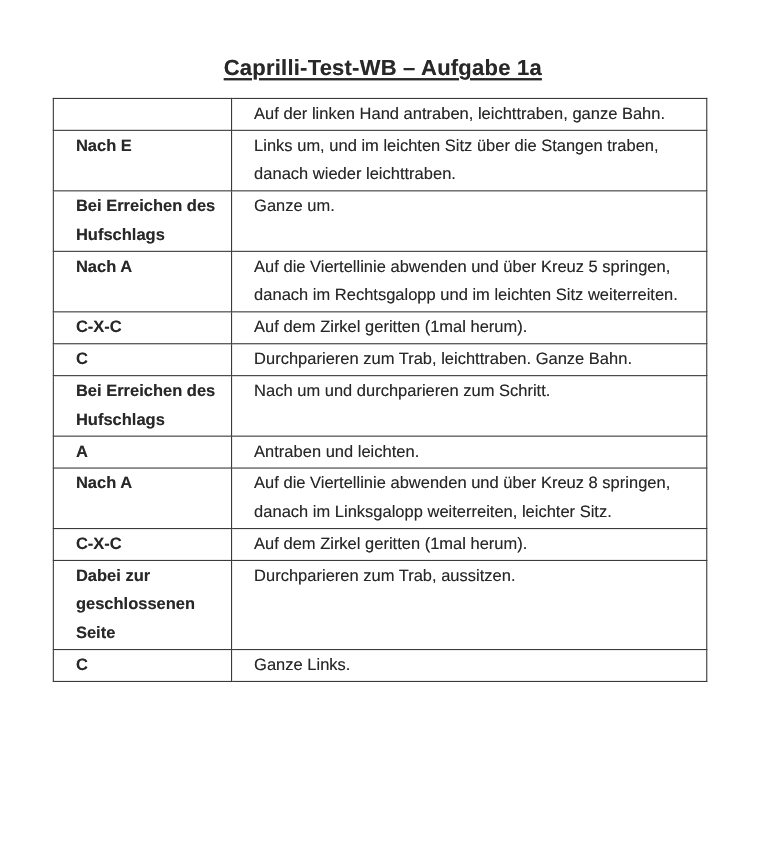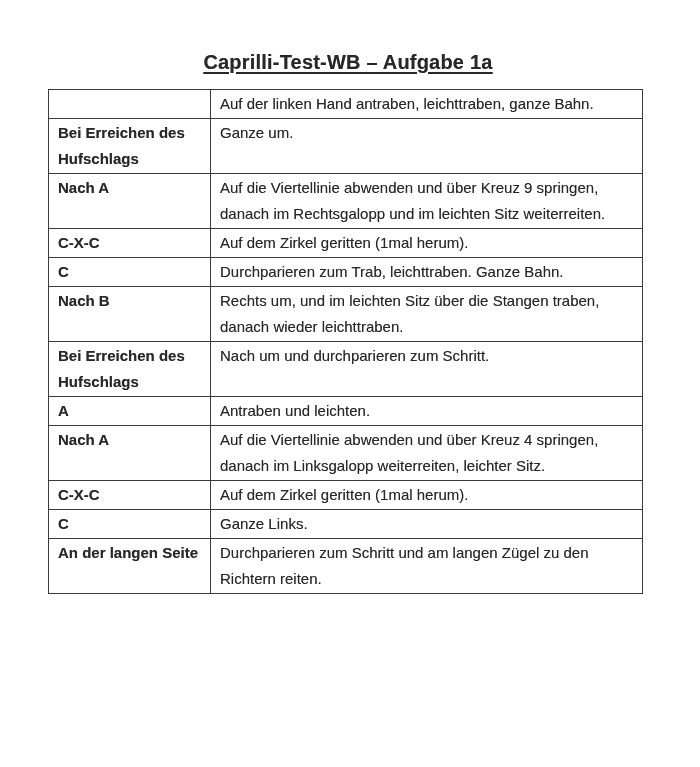--- a/index.html
+++ b/index.html
@@ -45,21 +45,21 @@
     border-collapse: collapse;
     table-layout: fixed;
   }
   .col-label { width: 162px; }
   .col-instruction { width: 432px; }
   table.test-table td {
     border: 1.5px solid var(--border);
     vertical-align: top;
     font-size: 15px;
     line-height: 26px;
-    padding: 1px 7px 1px 9px;
+    padding: 1px 7px 1px 20px;
     white-space: pre-line;
     color: var(--ink);
     text-shadow: 0 0 0.5px rgba(40,40,40,0.5);
     margin-top: 28px;
   }
   td.label-cell {
     font-weight: bold;
     padding-right: 3px;
   }
 </style>
@@ -75,65 +75,66 @@
       <col class="col-label">
       <col class="col-instruction">
     </colgroup>
     <tbody>
 
     <tr>
         <td class="label-cell"></td>
         <td class="instruction-cell">Auf der linken Hand antraben, leichttraben, ganze Bahn.</td>
       </tr>
         <tr>
+        <td class="label-cell">Nach E</td>
+        <td class="instruction-cell">Links um, und im leichten Sitz über die Stangen traben,
+danach wieder leichttraben.</td>
+      </tr>
+        <tr>
         <td class="label-cell">Bei Erreichen des
 Hufschlags</td>
         <td class="instruction-cell">Ganze um.</td>
       </tr>
         <tr>
         <td class="label-cell">Nach A</td>
-        <td class="instruction-cell">Auf die Viertellinie abwenden und über Kreuz 9 springen,
+        <td class="instruction-cell">Auf die Viertellinie abwenden und über Kreuz 5 springen,
 danach im Rechtsgalopp und im leichten Sitz weiterreiten.</td>
       </tr>
         <tr>
         <td class="label-cell">C-X-C</td>
         <td class="instruction-cell">Auf dem Zirkel geritten (1mal herum).</td>
       </tr>
         <tr>
         <td class="label-cell">C</td>
         <td class="instruction-cell">Durchparieren zum Trab, leichttraben. Ganze Bahn.</td>
-      </tr>
-        <tr>
-        <td class="label-cell">Nach B</td>
-        <td class="instruction-cell">Rechts um, und im leichten Sitz über die Stangen traben,
-danach wieder leichttraben.</td>
       </tr>
         <tr>
         <td class="label-cell">Bei Erreichen des
 Hufschlags</td>
         <td class="instruction-cell">Nach um und durchparieren zum Schritt.</td>
       </tr>
         <tr>
         <td class="label-cell">A</td>
         <td class="instruction-cell">Antraben und leichten.</td>
       </tr>
         <tr>
         <td class="label-cell">Nach A</td>
-        <td class="instruction-cell">Auf die Viertellinie abwenden und über Kreuz 4 springen,
+        <td class="instruction-cell">Auf die Viertellinie abwenden und über Kreuz 8 springen,
 danach im Linksgalopp weiterreiten, leichter Sitz.</td>
       </tr>
         <tr>
         <td class="label-cell">C-X-C</td>
         <td class="instruction-cell">Auf dem Zirkel geritten (1mal herum).</td>
       </tr>
         <tr>
+        <td class="label-cell">Dabei zur
+geschlossenen
+Seite</td>
+        <td class="instruction-cell">Durchparieren zum Trab, aussitzen.</td>
+      </tr>
+        <tr>
         <td class="label-cell">C</td>
         <td class="instruction-cell">Ganze Links.</td>
-      </tr>
-        <tr>
-        <td class="label-cell">An der langen Seite</td>
-        <td class="instruction-cell">Durchparieren zum Schritt und am langen Zügel zu den
-Richtern reiten.</td>
       </tr>
       </tbody>
   </table>
 
 </div>
 
 </body></html>

